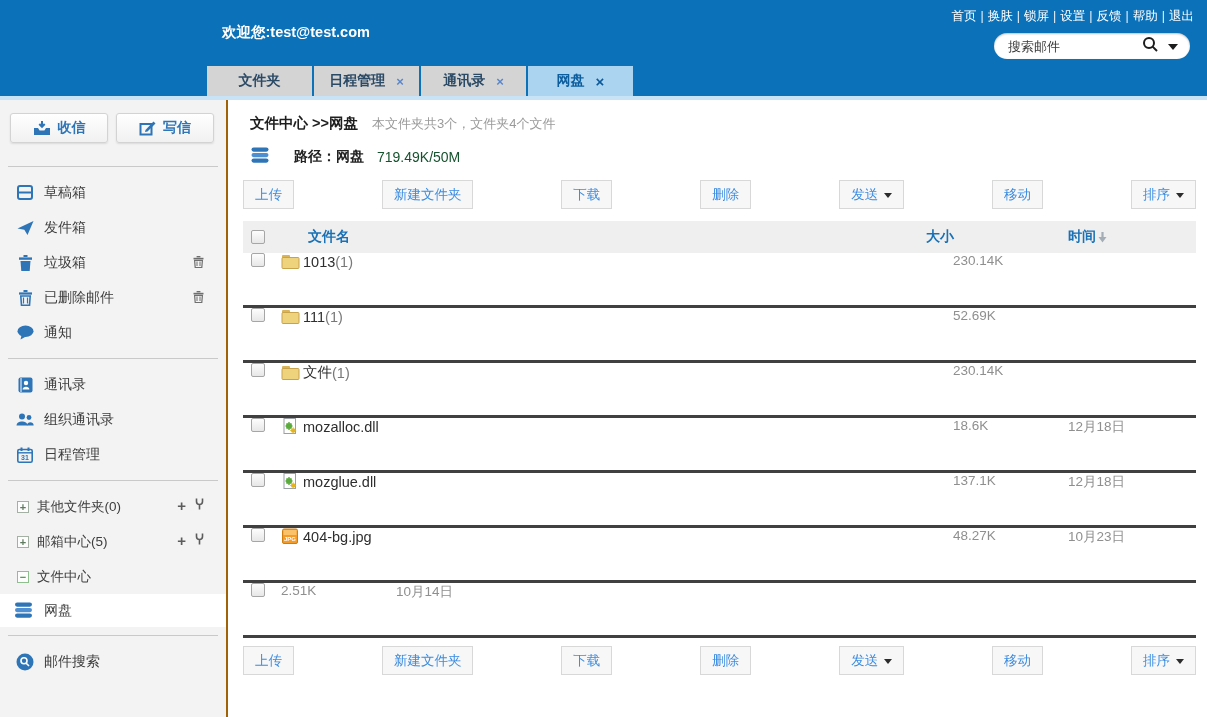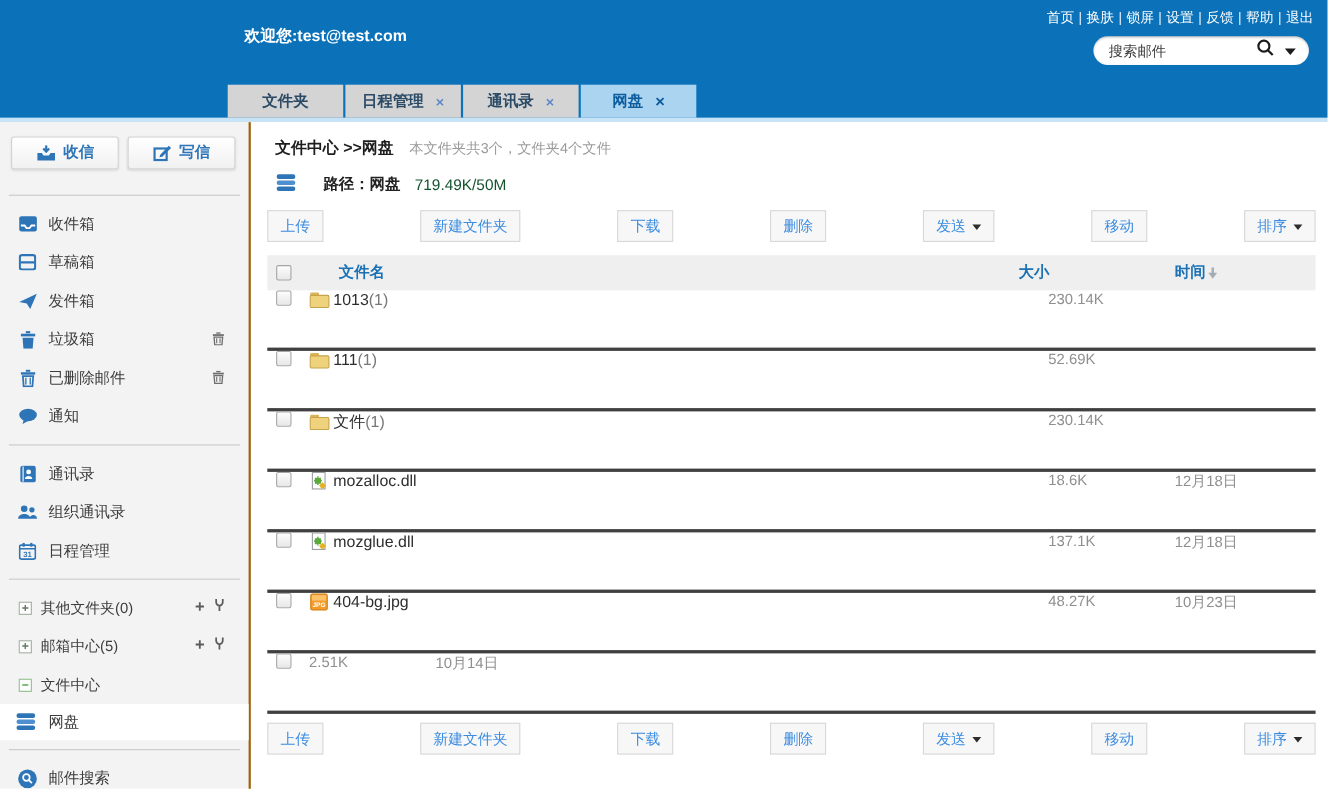--- a/index.html
+++ b/index.html
@@ -1,20 +1,20 @@
 <!DOCTYPE html>
 <html><head>
 <meta charset="utf-8">
 <style>
   * { margin:0; padding:0; box-sizing:border-box; }
   html,body { width:1207px; height:717px; overflow:hidden; background:#fff;
               font-family:"Liberation Sans", sans-serif; }
 
   
-  .topbar { position:relative; height:107px; background:#0b72ba; }
+  .topbar { position:relative; height:96px; background:#0b72ba; }
   .strip  { height:4px; background:#c9e3f6; }
   .toplinks { position:absolute; top:8px; right:13px; color:#fff; font-size:12.5px; }
   .toplinks a { color:#fff; text-decoration:none; cursor:pointer; }
   .toplinks .sep { margin:0 4px; color:#e8f2fb; }
   .welcome { position:absolute; left:222px; top:23px; color:#ffffff; font-weight:bold; font-size:14.5px; }
 
   .searchbox { position:absolute; top:33px; right:17px; width:196px; height:26px; background:#fff;
                border-radius:13px; display:flex; align-items:center; padding:0 12px 0 14px;
                box-shadow:inset 0 1px 2px rgba(0,0,0,.25); }
   .searchbox input { border:none; outline:none; flex:1; min-width:0; font-size:13px; color:#333; background:transparent; }
@@ -140,29 +140,20 @@
             <rect x="1.5" y="4" width="11" height="10.5" fill="none" stroke="#2e75b8" stroke-width="2"></rect>
             <path d="M6.5,10 L14.5,1.5 L16.5,3.5 L8.5,11.5 L6,12 z" fill="#2e75b8"></path>
           </svg>
         <span>写信</span>
       </div>
     </div>
     <div class="divider"></div>
 
     <div class="side-item">
       <span class="icn">
-          <svg width="17" height="15" viewBox="0 0 17 15">
-            <rect x="0.5" y="0.5" width="16" height="14" rx="2" fill="#2e75b8"></rect>
-            <path d="M2,9 h3.4 l1.7,2.3 h2.8 L11.6,9 H15" fill="none" stroke="#fff" stroke-width="1.6"></path>
-          </svg>
-        </span>
-      <span>收件箱</span>
-    </div>
-    <div class="side-item">
-      <span class="icn">
           <svg width="16" height="15" viewBox="0 0 16 15">
             <rect x="1" y="1" width="14" height="13" rx="2" fill="none" stroke="#2e75b8" stroke-width="2"></rect>
             <line x1="1.5" y1="7.5" x2="14.5" y2="7.5" stroke="#2e75b8" stroke-width="2"></line>
           </svg>
         </span>
       <span>草稿箱</span>
     </div>
     <div class="side-item">
       <span class="icn">
           <svg width="17" height="16" viewBox="0 0 17 16">

